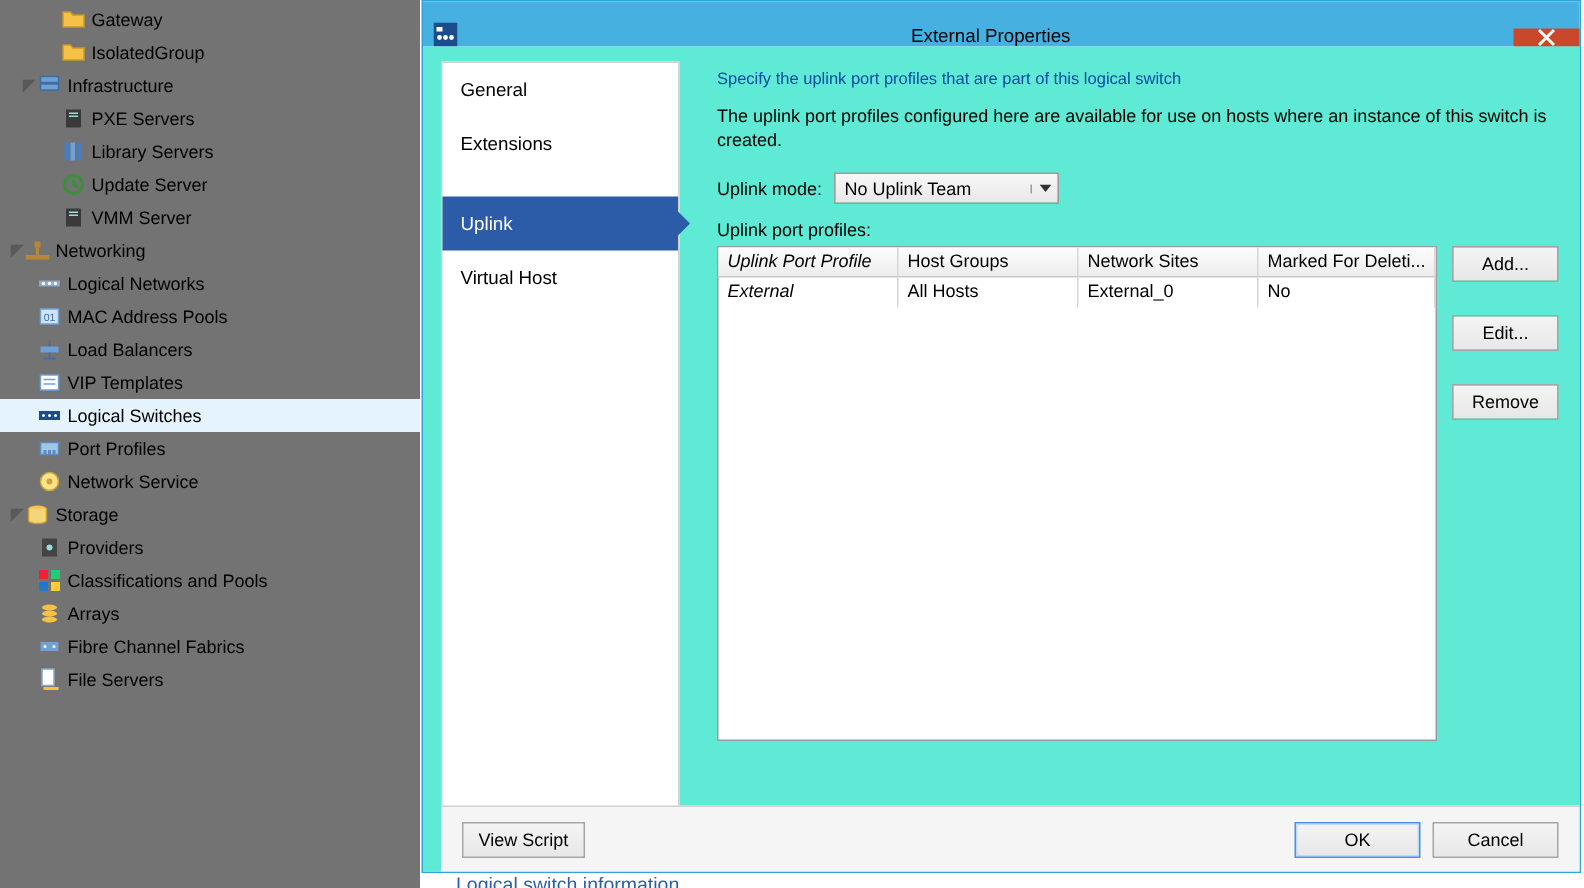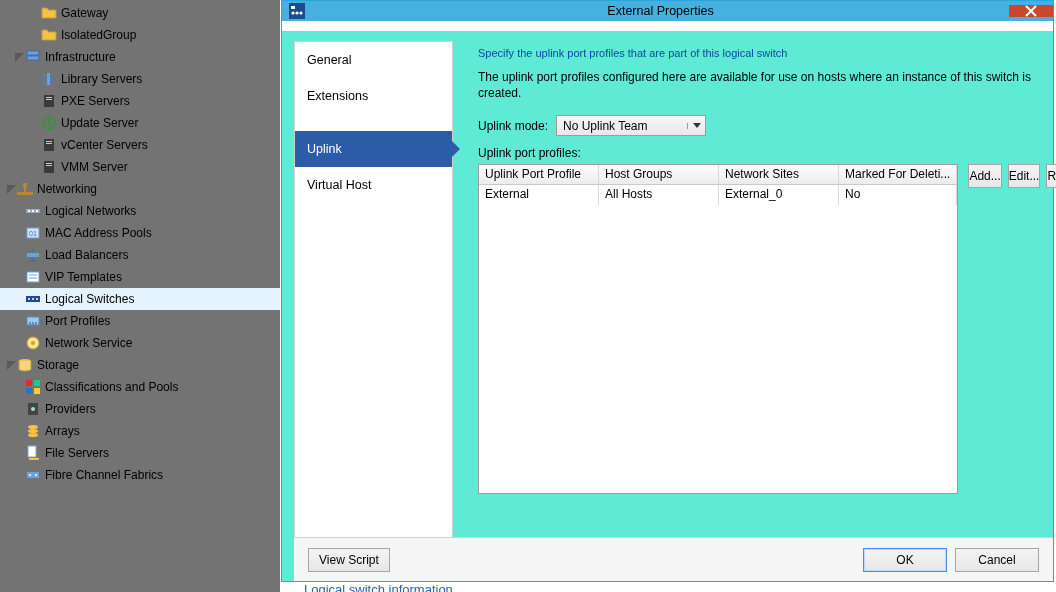--- a/index.html
+++ b/index.html
@@ -56,24 +56,24 @@
     position: absolute;
     left: 281px;
     top: 0;
     width: 773px;
     height: 582px;
     border: 1px solid #2ea3dc;
     background: #fff;
     box-shadow: 0 0 0 0;
   }
   .dialog-titlebar {
-    height: 20px;
+    height: 30px;
     background: #46b1e1;
     display: flex;
-    align-items: center;
+    align-items: flex-end;
     color: #000;
   }
   .dialog-titlebar .title-icon {
     width: 30px;
     display:flex; align-items:center; justify-content:center;
   }
   .dialog-titlebar .title-text {
     flex: 1;
     display:flex;
     align-items:center;
@@ -184,26 +184,26 @@
     display:flex;
     height: 20px;
     background: linear-gradient(#fdfdfd,#ececec);
     border-bottom:1px solid #c9c9c9;
   }
   .grid-header .col, .grid-row .col {
     padding: 2px 6px;
     border-right:1px solid #d7d7d7;
     overflow:hidden; white-space:nowrap; text-overflow:ellipsis;
   }
-  .col-a { width: 120px; }
+  .col-a { width: 120px; font-style: italic; }
   .col-b { width: 120px; }
   .col-c { width: 120px; }
   .col-d { flex:1; border-right:none; }
   .grid-body .grid-row { display:flex; height: 20px; }
-  .side-buttons { width: 84px; display:flex; gap:6px;text-align:right; }
+  .side-buttons { width: 84px; display:flex; flex-direction:column; gap:22px;text-align:right; }
   .btn {
     height: 24px;
     background: linear-gradient(#f4f4f4,#e7e7e7);
     border:1px solid #a5a5a5;
     font-size:12px;
     cursor:pointer;
     display:flex; align-items:center; justify-content:center;
   }
   .dialog-footer {
     position:absolute;
@@ -272,58 +272,47 @@
             <rect x="2" y="2" width="12" height="4" fill="#6fa0d6" stroke="#3c6da3"></rect>
             <rect x="2" y="7" width="12" height="4" fill="#6fa0d6" stroke="#3c6da3"></rect>
           </svg>
         </span>
         <span class="label">Infrastructure</span>
       </div>
       <div class="tree-item lvl2">
         <span class="tree-caret"></span>
         <span class="icon">
           <svg width="16" height="16" viewBox="0 0 16 16">
+            <rect x="3" y="2" width="10" height="12" fill="#3a3a3a"></rect>
+            <rect x="5" y="4" width="6" height="1" fill="#9dd"></rect>
+            <rect x="5" y="6" width="6" height="1" fill="#9dd"></rect>
+          </svg>
+        </span>
+        <span class="label">PXE Servers</span>
+      </div>
+      <div class="tree-item lvl2">
+        <span class="tree-caret"></span>
+        <span class="icon">
+          <svg width="16" height="16" viewBox="0 0 16 16">
             <rect x="2" y="2" width="3" height="12" fill="#4a7cc0"></rect>
             <rect x="6" y="2" width="3" height="12" fill="#6fa0d6"></rect>
             <rect x="10" y="2" width="3" height="12" fill="#4a7cc0"></rect>
           </svg>
         </span>
         <span class="label">Library Servers</span>
       </div>
       <div class="tree-item lvl2">
         <span class="tree-caret"></span>
         <span class="icon">
           <svg width="16" height="16" viewBox="0 0 16 16">
-            <rect x="3" y="2" width="10" height="12" fill="#3a3a3a"></rect>
-            <rect x="5" y="4" width="6" height="1" fill="#9dd"></rect>
-            <rect x="5" y="6" width="6" height="1" fill="#9dd"></rect>
-          </svg>
-        </span>
-        <span class="label">PXE Servers</span>
-      </div>
-      <div class="tree-item lvl2">
-        <span class="tree-caret"></span>
-        <span class="icon">
-          <svg width="16" height="16" viewBox="0 0 16 16">
             <circle cx="8" cy="8" r="6" fill="none" stroke="#3c8f3c" stroke-width="2"></circle>
             <path d="M8 4 L8 8 L11 10" stroke="#3c8f3c" stroke-width="2" fill="none"></path>
           </svg>
         </span>
         <span class="label">Update Server</span>
-      </div>
-      <div class="tree-item lvl2">
-        <span class="tree-caret"></span>
-        <span class="icon">
-          <svg width="16" height="16" viewBox="0 0 16 16">
-            <rect x="3" y="2" width="10" height="12" fill="#3a3a3a"></rect>
-            <rect x="5" y="4" width="6" height="1" fill="#9dd"></rect>
-            <rect x="5" y="6" width="6" height="1" fill="#9dd"></rect>
-          </svg>
-        </span>
-        <span class="label">vCenter Servers</span>
       </div>
       <div class="tree-item lvl2">
         <span class="tree-caret"></span>
         <span class="icon">
           <svg width="16" height="16" viewBox="0 0 16 16">
             <rect x="3" y="2" width="10" height="12" fill="#3a3a3a"></rect>
             <rect x="5" y="4" width="6" height="1" fill="#9dd"></rect>
             <rect x="5" y="6" width="6" height="1" fill="#9dd"></rect>
           </svg>
         </span>
@@ -431,69 +420,69 @@
             <ellipse cx="8" cy="4" rx="6" ry="2" fill="#f5c147"></ellipse>
             <path d="M2 4v8c0 1.1 2.7 2 6 2s6-.9 6-2V4" fill="#f5d57a" stroke="#c69a2c"></path>
           </svg>
         </span>
         <span class="label">Storage</span>
       </div>
       <div class="tree-item lvl1">
         <span class="tree-caret"></span>
         <span class="icon">
           <svg width="16" height="16" viewBox="0 0 16 16">
+            <rect x="3" y="2" width="10" height="12" fill="#444"></rect>
+            <circle cx="8" cy="8" r="2" fill="#9dd"></circle>
+          </svg>
+        </span>
+        <span class="label">Providers</span>
+      </div>
+      <div class="tree-item lvl1">
+        <span class="tree-caret"></span>
+        <span class="icon">
+          <svg width="16" height="16" viewBox="0 0 16 16">
             <rect x="1" y="1" width="6" height="6" fill="#e23"></rect>
             <rect x="9" y="1" width="6" height="6" fill="#2c7"></rect>
             <rect x="1" y="9" width="6" height="6" fill="#27c"></rect>
             <rect x="9" y="9" width="6" height="6" fill="#fc3"></rect>
           </svg>
         </span>
         <span class="label">Classifications and Pools</span>
       </div>
       <div class="tree-item lvl1">
         <span class="tree-caret"></span>
         <span class="icon">
           <svg width="16" height="16" viewBox="0 0 16 16">
-            <rect x="3" y="2" width="10" height="12" fill="#444"></rect>
-            <circle cx="8" cy="8" r="2" fill="#9dd"></circle>
-          </svg>
-        </span>
-        <span class="label">Providers</span>
-      </div>
-      <div class="tree-item lvl1">
-        <span class="tree-caret"></span>
-        <span class="icon">
-          <svg width="16" height="16" viewBox="0 0 16 16">
             <ellipse cx="8" cy="4" rx="5" ry="2" fill="#f5c147"></ellipse>
             <ellipse cx="8" cy="8" rx="5" ry="2" fill="#f5c147"></ellipse>
             <ellipse cx="8" cy="12" rx="5" ry="2" fill="#f5c147"></ellipse>
           </svg>
         </span>
         <span class="label">Arrays</span>
       </div>
       <div class="tree-item lvl1">
         <span class="tree-caret"></span>
         <span class="icon">
           <svg width="16" height="16" viewBox="0 0 16 16">
-            <rect x="3" y="1" width="8" height="11" fill="#fff" stroke="#8aa8c7"></rect>
-            <path d="M4 13h10v2H4z" fill="#f5c147"></path>
-          </svg>
-        </span>
-        <span class="label">File Servers</span>
-      </div>
-      <div class="tree-item lvl1">
-        <span class="tree-caret"></span>
-        <span class="icon">
-          <svg width="16" height="16" viewBox="0 0 16 16">
             <rect x="2" y="5" width="12" height="6" fill="#6fa0d6"></rect>
             <circle cx="5" cy="8" r="1" fill="#fff"></circle>
             <circle cx="11" cy="8" r="1" fill="#fff"></circle>
           </svg>
         </span>
         <span class="label">Fibre Channel Fabrics</span>
+      </div>
+      <div class="tree-item lvl1">
+        <span class="tree-caret"></span>
+        <span class="icon">
+          <svg width="16" height="16" viewBox="0 0 16 16">
+            <rect x="3" y="1" width="8" height="11" fill="#fff" stroke="#8aa8c7"></rect>
+            <path d="M4 13h10v2H4z" fill="#f5c147"></path>
+          </svg>
+        </span>
+        <span class="label">File Servers</span>
       </div>
     </div>
 </div>
 
 <div class="dialog">
   <div class="dialog-titlebar">
     <div class="title-icon">
       <svg width="16" height="16" viewBox="0 0 16 16">
         <rect x="0" y="0" width="16" height="16" fill="#1b4c8c"></rect>
         <circle cx="4" cy="10" r="1.6" fill="#fff"></circle>

